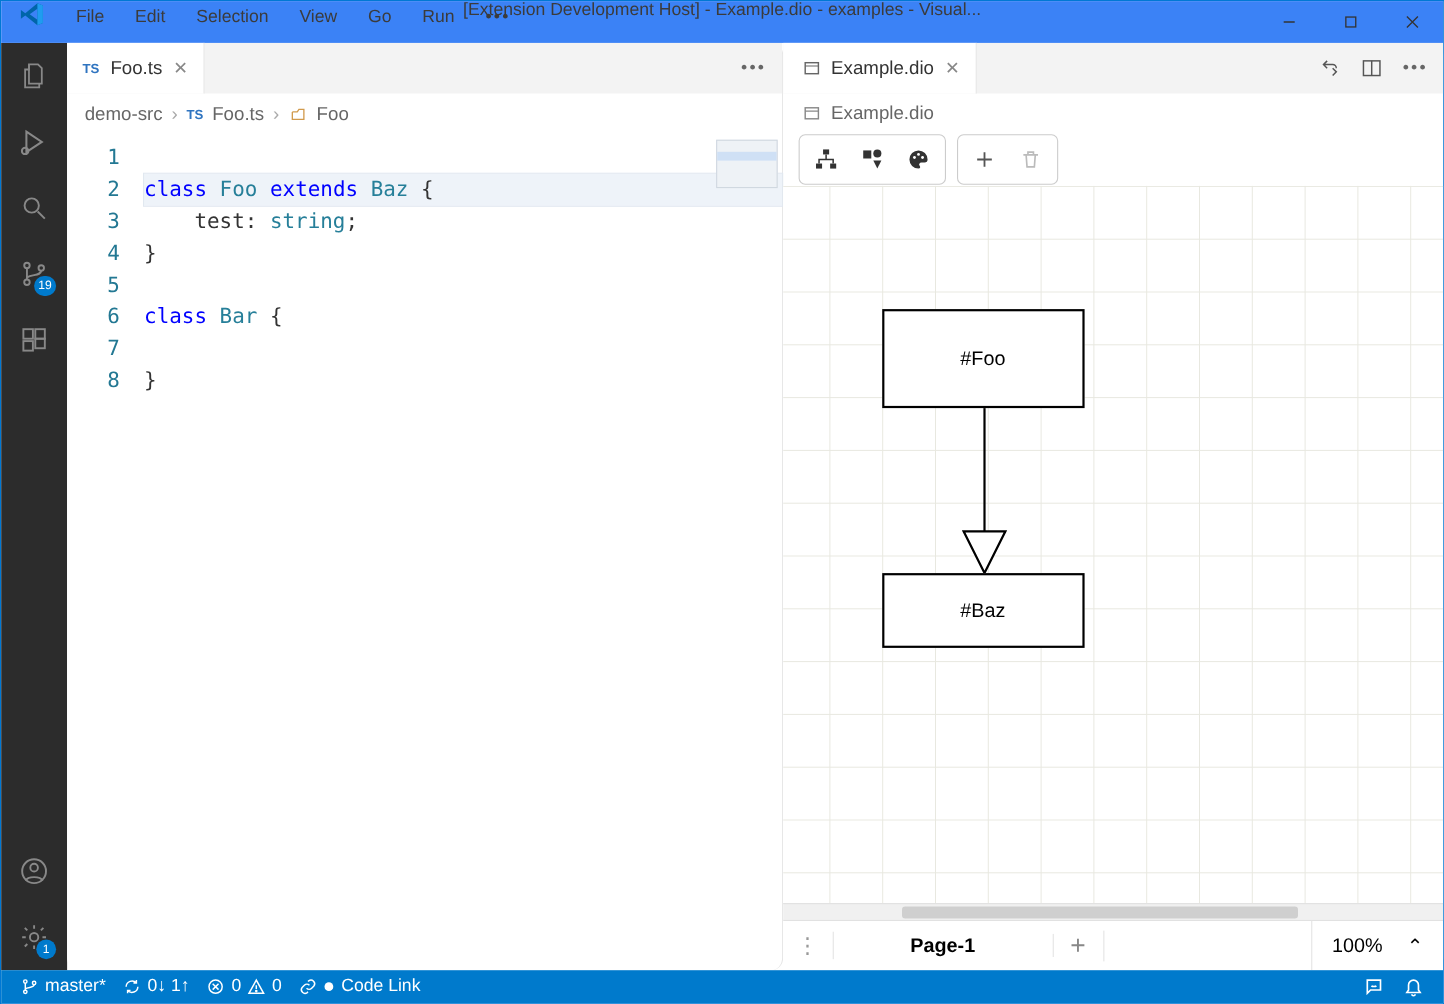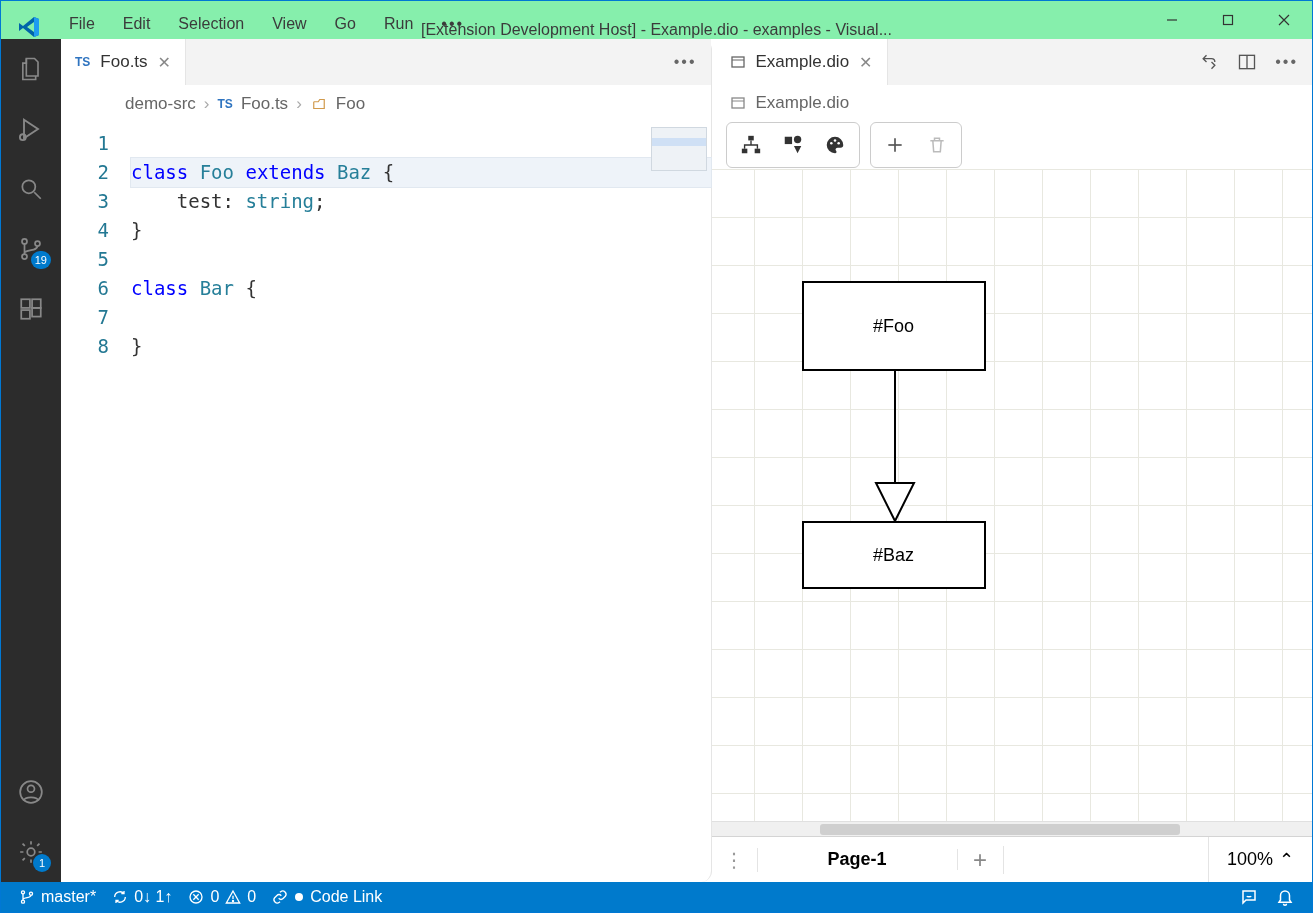--- a/index.html
+++ b/index.html
@@ -7,21 +7,21 @@
     width: 1313px; height: 913px;
     font-family: "Segoe UI", -apple-system, sans-serif;
     font-size: 13px;
     background: #fff;
     overflow: hidden;
     border: 1px solid #0078d4;
     display: flex; flex-direction: column;
   }
   
   .titlebar {
-    height: 38px; background: #86efac; display:flex; align-items:flex-end;
+    height: 38px; background: #3b82f6; display:flex; align-items:flex-start;
     color:#333; user-select:none; position:relative;
   }
   .titlebar .logo { width:56px; display:flex; align-items:center; justify-content:center;}
   .titlebar .menus { display:flex; gap:4px; }
   .titlebar .menus .mi { padding:6px 12px; color:#3b3b3b; font-size:16px;}
   .titlebar .title { position:absolute; left:50%; transform:translateX(-50%); color:#3b3b3b; font-size:16px; max-width:560px; white-space:nowrap; overflow:hidden; text-overflow:ellipsis;}
   .titlebar .win-controls { margin-left:auto; display:flex; height:100%; }
   .titlebar .win-controls .wc { width:56px; display:flex; align-items:center; justify-content:center; color:#3b3b3b;}
   .ellipsis-dots { letter-spacing:2px; font-size:16px; color:#666;}
   
@@ -34,21 +34,21 @@
   .editors { flex:1; display:flex; min-width:0; }
   .group { display:flex; flex-direction:column; min-width:0; background:#fff;border-radius:11px; }
   .group-left { flex:1 1 52%; border-right:1px solid #e5e5e5;}
   .group-right { flex:1 1 48%; }
   .tabs { height:46px; background:#f3f3f3; display:flex; align-items:stretch; }
   .tab { display:flex; align-items:center; gap:10px; padding:0 14px; background:#fff; border-right:1px solid #e5e5e5; color:#333; position:relative; font-size:17px;}
   .tab .close { color:#888; font-size:16px;}
   .tab .ts-badge { font-weight:600; font-size:12px; color:#2f74c0;}
   .tabs .tab-actions { margin-left:auto; display:flex; align-items:center; gap:18px; padding:0 14px; color:#555;}
   .tabs .tab-actions svg { display:block;}
-  .breadcrumb { height:38px; display:flex; align-items:center; gap:8px; padding:0 16px; color:#666; font-size:17px; border-bottom:0;margin-left:48px;}
+  .breadcrumb { height:38px; display:flex; align-items:center; gap:8px; padding:0 16px; color:#666; font-size:17px; border-bottom:0;}
   .breadcrumb .sep { color:#aaa;}
   .bc-ts { font-weight:600; font-size:12px; color:#2f74c0;}
   .editor-body { flex:1; display:flex; position:relative; font-family:Consolas,Menlo,monospace; font-size:19px; line-height:29px;}
   .gutter { width:70px; text-align:right; color:#237893; padding:6px 22px 0 0;}
   .code { flex:1; padding:6px 0 0 0; white-space:pre; color:#333;}
   .k-keyword { color:#0000ff;}
   .k-type { color:#267f99;}
   .k-string { color:#267f99;}
   .current-line { background:#eef3f9; display:inline-block; width:100%; outline:1px solid #e1e8f0;}
   .minimap { position:absolute; top:4px; right:4px; width:56px; height:44px; background:#eef2f6; border:1px solid #d0d8e0;}
@@ -64,21 +64,21 @@
       linear-gradient(#e8e8e0 1px, transparent 1px),
       linear-gradient(90deg, #e8e8e0 1px, transparent 1px);
     background-size: 48px 48px;
     background-position: -6px 0px;
   }
   .dia-node { position:absolute; border:2px solid #000; background:#fff; display:flex; align-items:center; justify-content:center; font-size:18px;}
   .dia-footer { height:46px; border-top:1px solid #d4d4d4; display:flex; align-items:center;}
   .dia-pg-handle { width:46px; display:flex; align-items:center; justify-content:center; color:#999; border-right:1px solid #e4e4e4; font-size:20px;}
   .dia-page { flex:0 0 200px; display:flex; align-items:center; justify-content:center; font-weight:600; font-size:18px; border-right:1px solid #e4e4e4;}
   .dia-add { width:46px; display:flex; align-items:center; justify-content:center; font-size:24px; color:#888; border-right:1px solid #e4e4e4;}
-  .dia-zoom { margin-left:auto; padding:0 18px; font-size:18px; border-left:1px solid #e4e4e4; height:100%; display:flex; align-items:center; gap:6px;}
+  .dia-zoom { margin-left:auto; padding:0 18px; font-size:18px; border-left:1px solid #e4e4e4; height:100%; display:flex; align-items:center; gap:22px;}
   .hscroll { height:15px; background:#f0f0f0; position:relative; border-top:1px solid #e0e0e0;}
   .hscroll .thumb { position:absolute; top:2px; height:11px; left:18%; width:60%; background:#cfcfcf; border-radius:3px;}
   
   .statusbar { height:30px; background:#007acc; color:#fff; display:flex; align-items:center; padding:0 18px; font-size:16px; gap:16px;}
   .statusbar .sb-item { display:flex; align-items:center; gap:6px;}
   .statusbar .sb-right { margin-left:auto; display:flex; gap:18px;}
   svg { overflow:visible;}
 </style>
 </head>
 <body>

